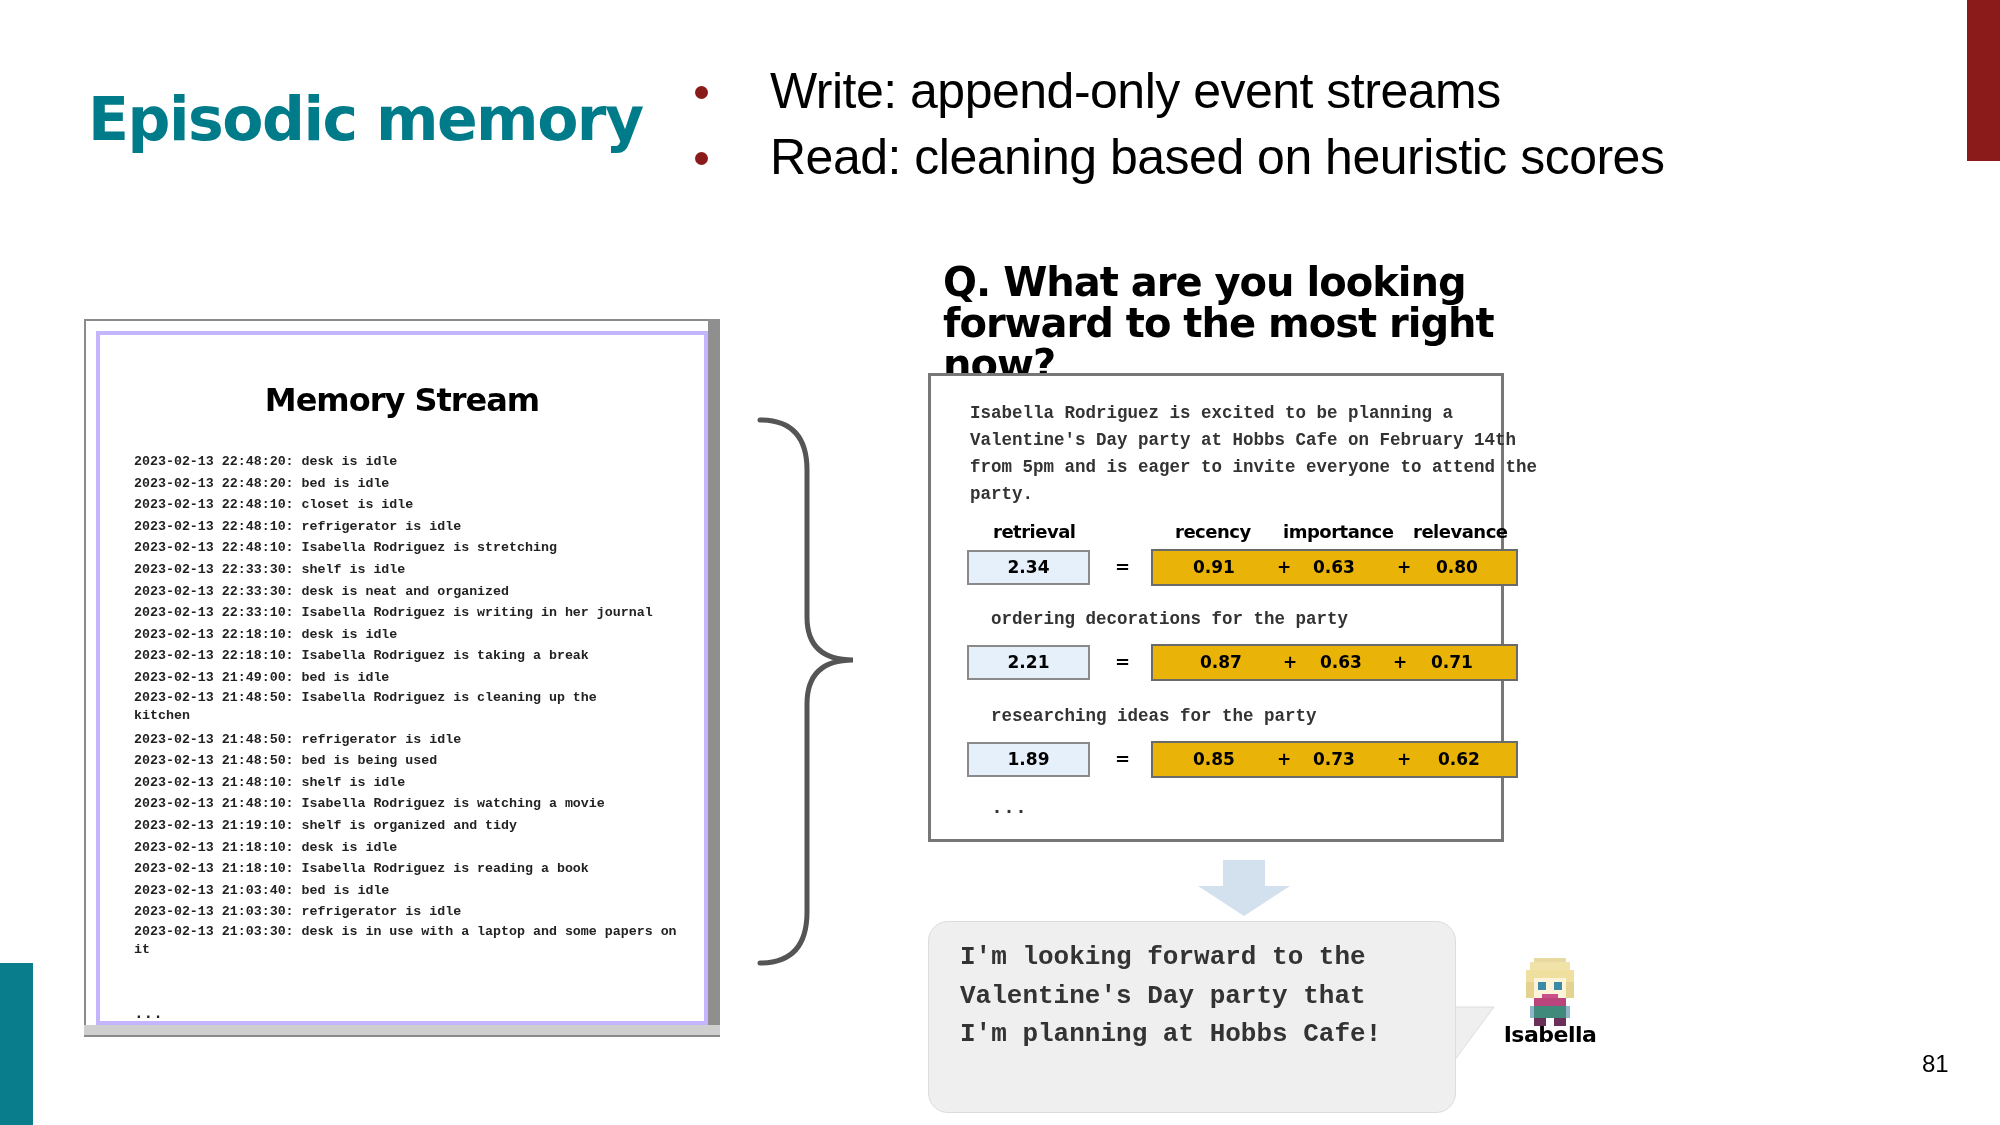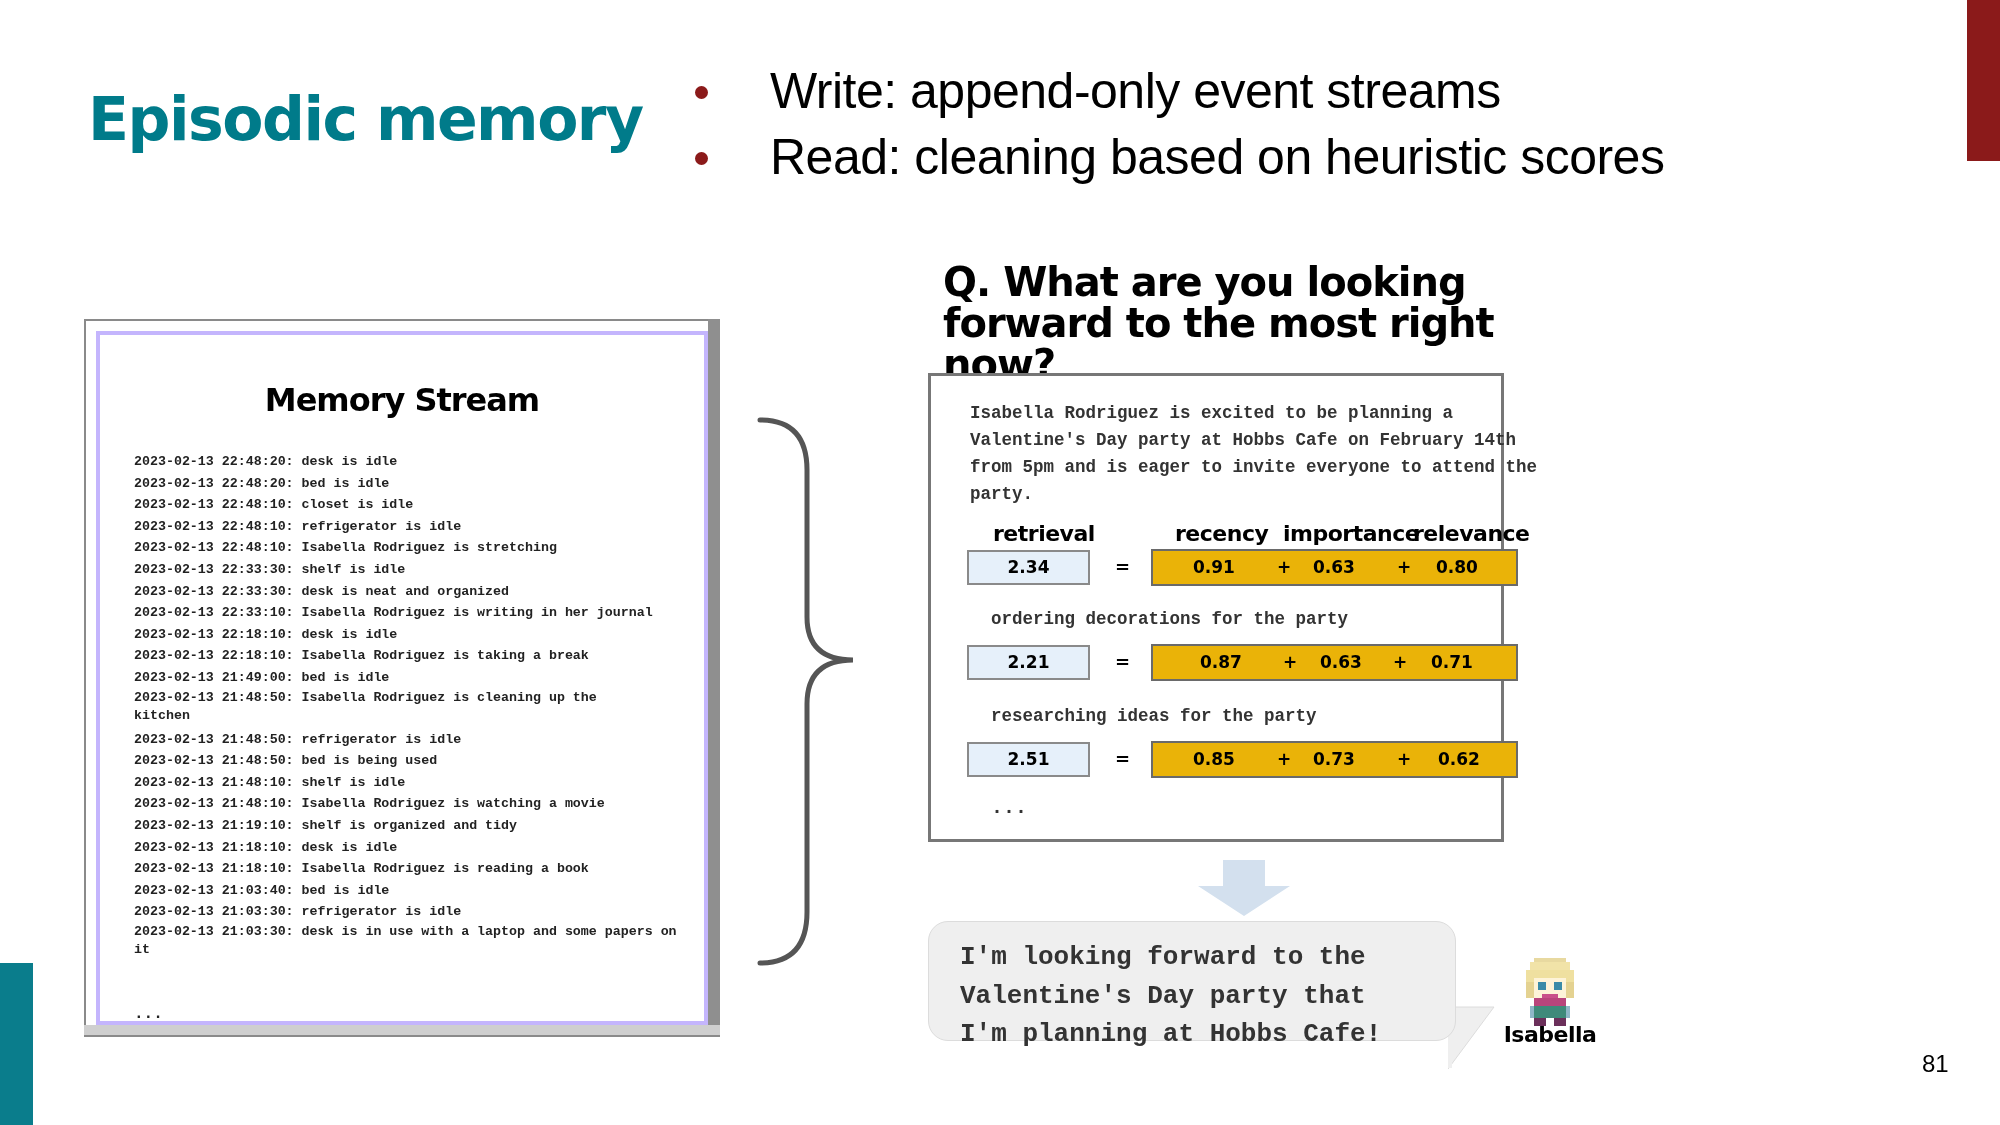--- a/index.html
+++ b/index.html
@@ -39,34 +39,34 @@
   #brace { left:755px; top:412px; }
 
   
   #question { left:943px; top:262px; width:640px; font-size:40px; line-height:41px; font-weight:bold;
     font-family:"DejaVu Sans", sans-serif; letter-spacing:-1px; color:#000; }
 
   
   #ret-box { left:928px; top:373px; width:576px; height:469px; border:3px solid #777; box-sizing:border-box; background:#fff; }
   .mono { font-family:"Liberation Mono", monospace; color:#333; }
   #ret-desc { position:absolute; left:39px; top:24px; width:570px; font-size:17.5px; line-height:27px; font-weight:bold; }
-  .lbl { position:absolute; font-size:22px; font-weight:bold; font-family:"DejaVu Sans", sans-serif; letter-spacing:-0.5px; }
+  .lbl { position:absolute; font-size:18px; font-weight:bold; font-family:"DejaVu Sans", sans-serif; letter-spacing:-0.5px; }
   .score { position:absolute; left:36px; width:123px; height:35px; background:#e6f0fa; border:2px solid #8a8a8a; box-sizing:border-box;
     text-align:center; line-height:31px; font-size:17px; font-weight:bold; font-family:"DejaVu Sans", sans-serif; }
   .eq { position:absolute; left:184px; font-size:18px; font-weight:bold; font-family:"DejaVu Sans", sans-serif; }
   .formula { position:absolute; left:220px; width:367px; height:37px; border:2px solid #6a6a6a; box-sizing:border-box; background:#eab308;
     font-size:17px; font-weight:bold; font-family:"DejaVu Sans", sans-serif; }
   .formula span { position:absolute; top:0; line-height:33px; }
   .memtxt { position:absolute; left:39px; font-size:17.5px; font-weight:bold;margin-left:21px; }
 
   
   #down-arrow { left:1198px; top:860px; }
 
   
-  #bubble { left:928px; top:921px; width:528px; height:120px; background:#efefef; border:1px solid #dcdcdc; border-radius:20px; box-sizing:border-box; }
+  #bubble { left:928px; top:921px; width:528px; height:192px; background:#efefef; border:1px solid #dcdcdc; border-radius:20px; box-sizing:border-box; }
   #bubble-tail { left:1448px; top:1003px; }
   #bubble-text { position:absolute; left:31px; top:16px; font-family:"Liberation Mono", monospace; font-size:26px; line-height:38.5px;
     color:#333; font-weight:bold; white-space:pre; }
 
   #avatar { left:1518px; top:958px; }
   #avatar-name { left:1498px; top:1022px; width:104px; text-align:center; font-size:22px; font-weight:bold;
     font-family:"DejaVu Sans", sans-serif; letter-spacing:-0.5px; }
 </style>
 </head>
 <body>
@@ -149,21 +149,21 @@
   <div class="eq" style="top:275px">=</div>
   <div class="formula" style="top:268px">
     <span style="left:47px">0.87</span>
     <span style="left:130px">+</span>
     <span style="left:167px">0.63</span>
     <span style="left:240px">+</span>
     <span style="left:278px">0.71</span>
   </div>
 
   <div class="memtxt mono" style="top:330px">researching ideas for the party</div>
-  <div class="score" style="top:366px">2.51</div>
+  <div class="score" style="top:366px">1.89</div>
   <div class="eq" style="top:372px">=</div>
   <div class="formula" style="top:365px">
     <span style="left:40px">0.85</span>
     <span style="left:124px">+</span>
     <span style="left:160px">0.73</span>
     <span style="left:244px">+</span>
     <span style="left:285px">0.62</span>
   </div>
 
   <div class="memtxt mono" style="top:420px;font-size:20px">...</div>

